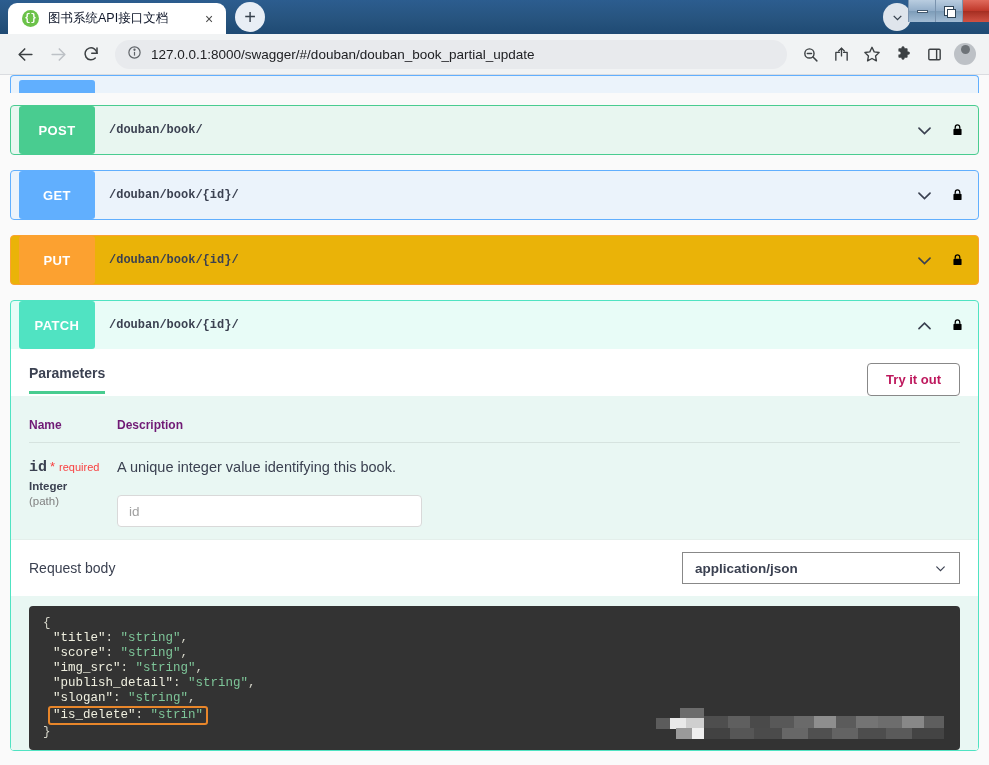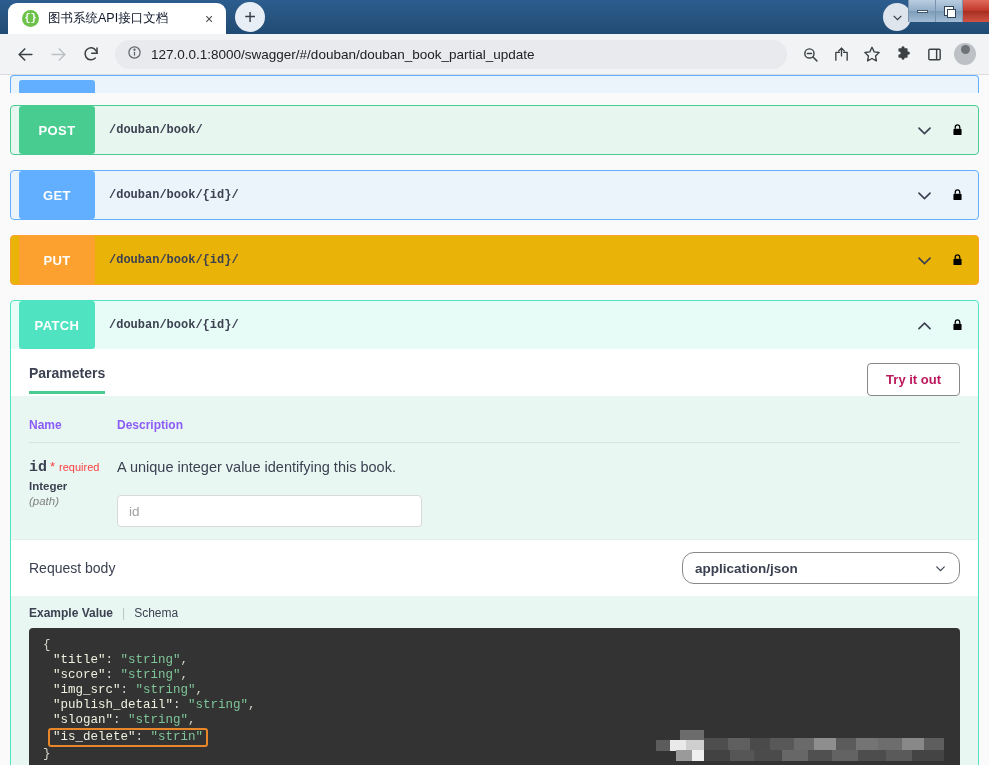--- a/index.html
+++ b/index.html
@@ -147,44 +147,44 @@
     border-bottom: 3px solid #49cc90;
   }
   .tryit {
     border:1px solid #888; border-radius:4px; background:#fff;
     font-size:13px; font-weight:bold; color:#be185d;
     padding: 8px 18px;
   }
   .params-area { background:#e9f7f3; padding: 0 18px 12px 18px; }
   .ptable { width:100%; border-collapse:collapse; }
   .ptable th {
-    text-align:left; font-size:12px; color:#8b5cf6; font-weight:bold;
+    text-align:left; font-size:12px; color:#701a75; font-weight:bold;
     padding: 22px 0 10px 0; border-bottom:1px solid #d6e3df;
   }
   .th-name { width: 88px; }
   .ptable td { vertical-align: top; padding-top: 14px; }
   .pname { font-size:15px; font-weight:bold; color:#3b4151; font-family:"Liberation Mono", monospace; }
   .req-star { color:#f93e3e; font-size:13px; margin-left:3px; }
   .req-text { color:#f93e3e; font-size:11px; margin-left:4px; }
   .ptype { font-size:11.5px; font-weight:bold; color:#3b4151; margin-top:4px; }
-  .pin { font-size:11.5px; font-style:italic; color:#808080; margin-top:3px; }
+  .pin { font-size:11.5px; color:#808080; margin-top:3px; }
   .pdesc { font-size:14.5px; color:#3b4151; margin-top:2px; }
   .pinput {
     margin-top: 20px; width: 305px; height: 32px; border:1px solid #d9d9d9;
     border-radius:4px; background:#fff; display:flex; align-items:center;
     padding: 0 11px; font-size:13.5px; color:#a0a0a0;
   }
 
   .reqbody-row {
     display:flex; align-items:center; justify-content:space-between;
     background:#fff; padding: 12px 18px; border-top:1px solid #e4efeb;
   }
   .reqbody-label { font-size:14px; color:#3b4151; }
   .select {
-    width: 278px; height: 32px; border:1px solid #888; border-radius:12px;
+    width: 278px; height: 32px; border:1px solid #888; border-radius:0;
     background:#fff; display:flex; align-items:center; justify-content:space-between;
     padding: 0 12px; font-size:13.5px; font-weight:bold; color:#3b4151;
   }
 
   .example-area { background:#e9f7f3; padding: 10px 18px 0 18px; }
   .ex-tabs { display:flex; align-items:center; gap:9px; font-size:12px; padding-bottom:8px; }
   .ex-active { font-weight:bold; color:#3b4151; }
   .ex-sep { color:#b5c6c2; }
   .ex-inactive { color:#3b4151; }
 
@@ -419,25 +419,20 @@
           <span class="reqbody-label">Request body</span>
           <span class="select">
             <span>application/json</span>
             <svg width="13" height="13" viewBox="0 0 24 24" fill="none" stroke="#3b4151" stroke-width="2.2" stroke-linecap="round">
                 <polyline points="5,9 12,16 19,9"></polyline>
               </svg>
           </span>
         </div>
 
         <div class="example-area">
-          <div class="ex-tabs">
-            <span class="ex-active">Example Value</span>
-            <span class="ex-sep">|</span>
-            <span class="ex-inactive">Schema</span>
-          </div>
 
           <div class="codebox">
             <div class="c-punct">{</div>
             <div id="code-lines">
                 <div style="padding-left: 10px;"><span><span class="c-key">"title"</span><span class="c-punct">: </span><span class="c-val">"string"</span></span><span class="c-punct">,</span></div>
                 <div style="padding-left: 10px;"><span><span class="c-key">"score"</span><span class="c-punct">: </span><span class="c-val">"string"</span></span><span class="c-punct">,</span></div>
                 <div style="padding-left: 10px;"><span><span class="c-key">"img_src"</span><span class="c-punct">: </span><span class="c-val">"string"</span></span><span class="c-punct">,</span></div>
                 <div style="padding-left: 10px;"><span><span class="c-key">"publish_detail"</span><span class="c-punct">: </span><span class="c-val">"string"</span></span><span class="c-punct">,</span></div>
                 <div style="padding-left: 10px;"><span><span class="c-key">"slogan"</span><span class="c-punct">: </span><span class="c-val">"string"</span></span><span class="c-punct">,</span></div>
                 <div style="padding-left: 10px;"><span class="hl-line" style="border-color: rgb(232, 134, 42);"><span class="c-key">"is_delete"</span><span class="c-punct">: </span><span class="c-val">"strin"</span></span></div>

